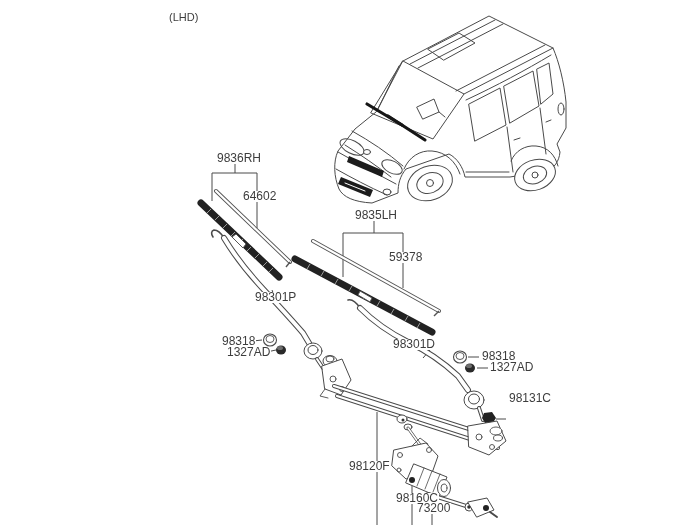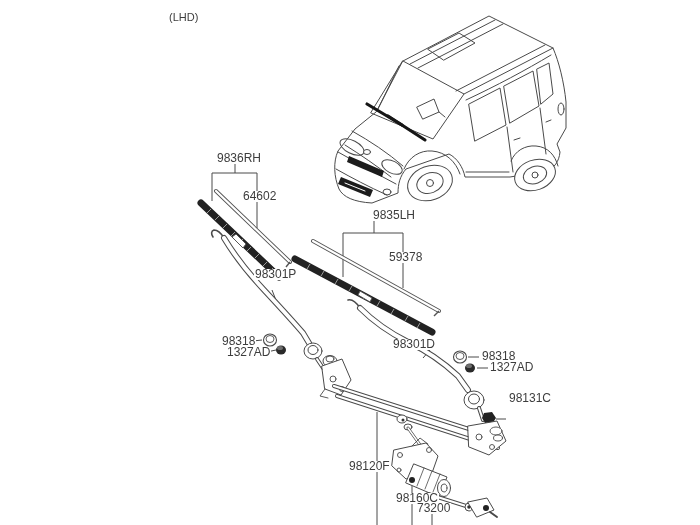--- a/index.html
+++ b/index.html
@@ -223,24 +223,24 @@
       <line x1="490" y1="512" x2="497" y2="517" stroke="#4a4a4a" stroke-width="2"></line>
     </g>
   </g>
 </svg>
 
   <div class="variant" style="left:169px;top:11px;position:absolute">(LHD)</div>
 
   <div class="lbl" style="left:216px;top:153px">9836RH</div>
   <div class="lbl" style="left:242px;top:191px">64602</div>
 
-  <div class="lbl" style="left:372px;top:210px">9835LH</div>
+  <div class="lbl" style="left:354px;top:210px">9835LH</div>
   <div class="lbl" style="left:388px;top:252px">59378</div>
 
-  <div class="lbl" style="left:254px;top:269px">98301P</div>
+  <div class="lbl" style="left:254px;top:292px">98301P</div>
   <div class="lbl" style="left:392px;top:339px">98301D</div>
 
   <div class="lbl" style="left:221px;top:336px">98318</div>
   <div class="lbl" style="left:226px;top:347px">1327AD</div>
 
   <div class="lbl" style="left:481px;top:351px">98318</div>
   <div class="lbl" style="left:489px;top:362px">1327AD</div>
 
   <div class="lbl" style="left:508px;top:393px">98131C</div>
 

